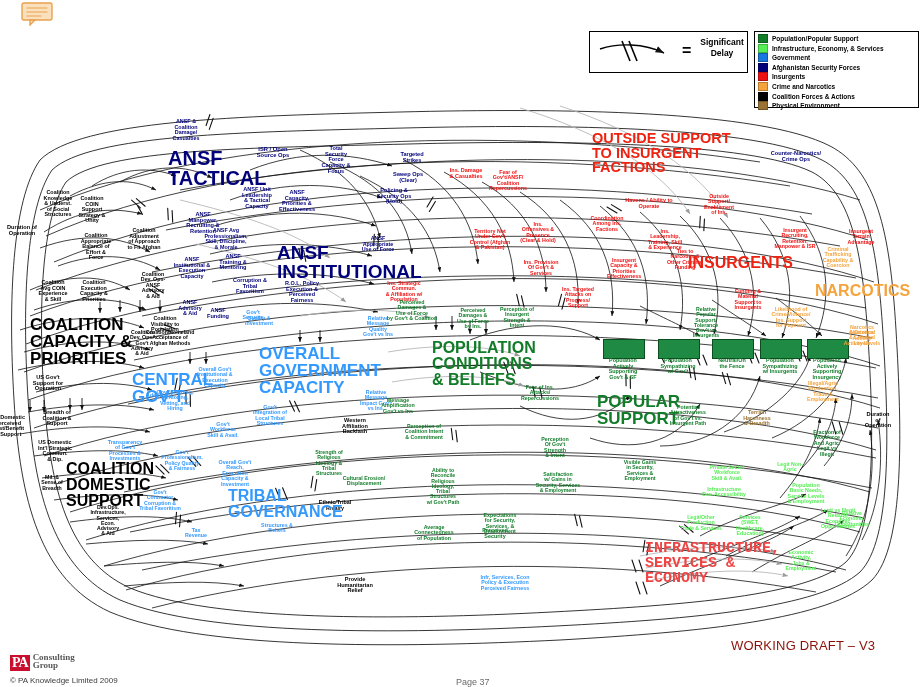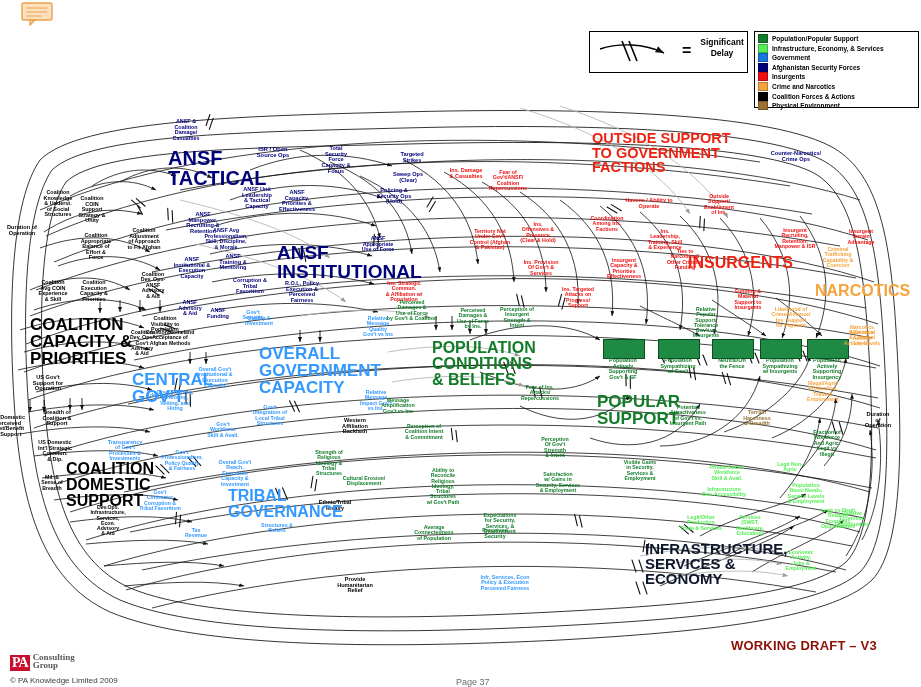--- a/index.html
+++ b/index.html
@@ -39,21 +39,21 @@
   
   .stock{position:absolute;border:1px solid #0b4d1e;background:#1f8a43;}
 
   
   #palogo{left:10px;top:653px;}
   #palogo .pa{display:inline-block;background:#c8102e;color:#fff;font-family:"Liberation Serif","DejaVu Serif",serif;
               font-weight:bold;font-size:14px;line-height:14px;padding:1px 2px 1px 2px;letter-spacing:-1px;}
   #palogo .cg{display:inline-block;vertical-align:top;margin-left:3px;color:#58595b;
               font-family:"Liberation Serif","DejaVu Serif",serif;font-size:9px;line-height:8px;}
   #copyright{left:10px;top:676px;font-size:8px;color:#3b3b3b;}
-  #wdraft{left:731px;top:638px;font-size:13px;font-weight:bold;color:#8c1007;letter-spacing:0.2px;}
+  #wdraft{left:731px;top:638px;font-size:13px;font-weight:normal;color:#8c1007;letter-spacing:0.2px;}
   #pagenum{left:456px;top:677px;font-size:9px;color:#6b6b6b;}
 </style>
 </head>
 <body>
 
 <div id="stage">
 
   <svg class="abs" id="links" width="921" height="687" style="left:0;top:0;">
     <defs>
       <marker id="ah" markerWidth="7" markerHeight="7" refX="6" refY="2.4" orient="auto" markerUnits="strokeWidth">
@@ -835,25 +835,25 @@
 GOVERNMENT
 CAPACITY</div>
       <div class="abs cluster" style="left: 228px; top: 488px; font-size: 16px; color: rgb(51, 153, 255);">TRIBAL
 GOVERNANCE</div>
       <div class="abs cluster" style="left: 432px; top: 340px; font-size: 16px; color: rgb(18, 124, 41);">POPULATION
 CONDITIONS
 &amp; BELIEFS</div>
       <div class="abs cluster" style="left: 597px; top: 393px; font-size: 17px; color: rgb(18, 124, 41);">POPULAR
 SUPPORT</div>
       <div class="abs cluster" style="left: 592px; top: 131px; font-size: 14.5px; color: rgb(238, 34, 17);">OUTSIDE SUPPORT
-TO GOVERNMENT
+TO INSURGENT
 FACTIONS</div>
       <div class="abs cluster" style="left: 688px; top: 255px; font-size: 16px; color: rgb(238, 34, 17);">INSURGENTS</div>
       <div class="abs cluster" style="left: 815px; top: 283px; font-size: 16px; color: rgb(245, 163, 60);">NARCOTICS</div>
-      <div class="abs cluster" style="left: 645px; top: 541px; font-size: 15px; color: #0f172a;">INFRASTRUCTURE,
+      <div class="abs cluster" style="left: 645px; top: 541px; font-size: 15px; color: #ef4444; font-family: Liberation Mono, monospace;">INFRASTRUCTURE,
 SERVICES &amp;
 ECONOMY</div>
     </div>
 
   <div class="abs" id="palogo">
     <span class="pa">PA</span><span class="cg cluster">Consulting
 Group</span>
   </div>
   <div class="abs" id="copyright">© PA Knowledge Limited 2009</div>
   <div class="abs" id="wdraft">WORKING DRAFT – V3</div>

